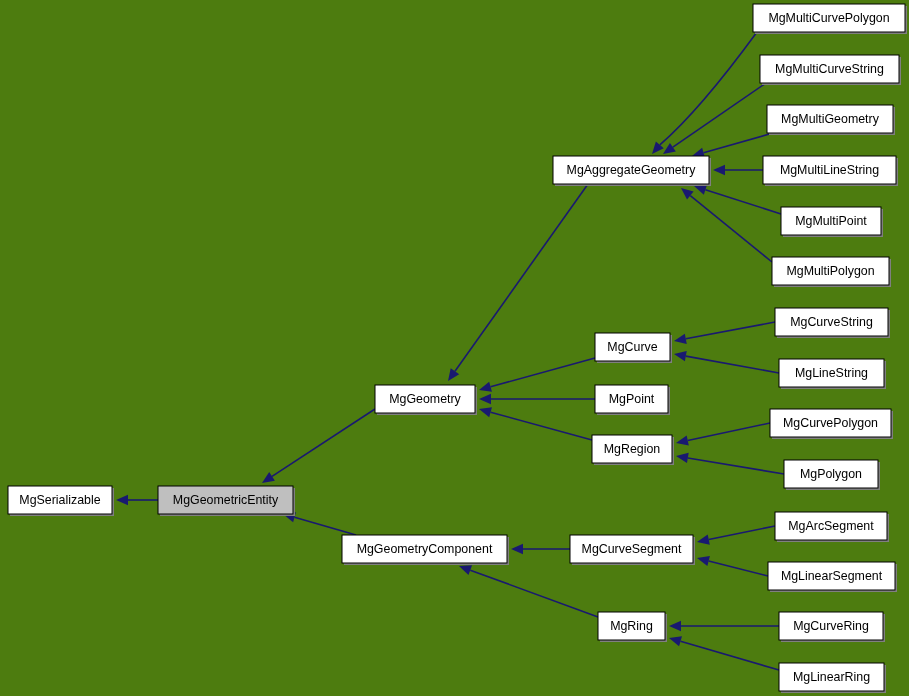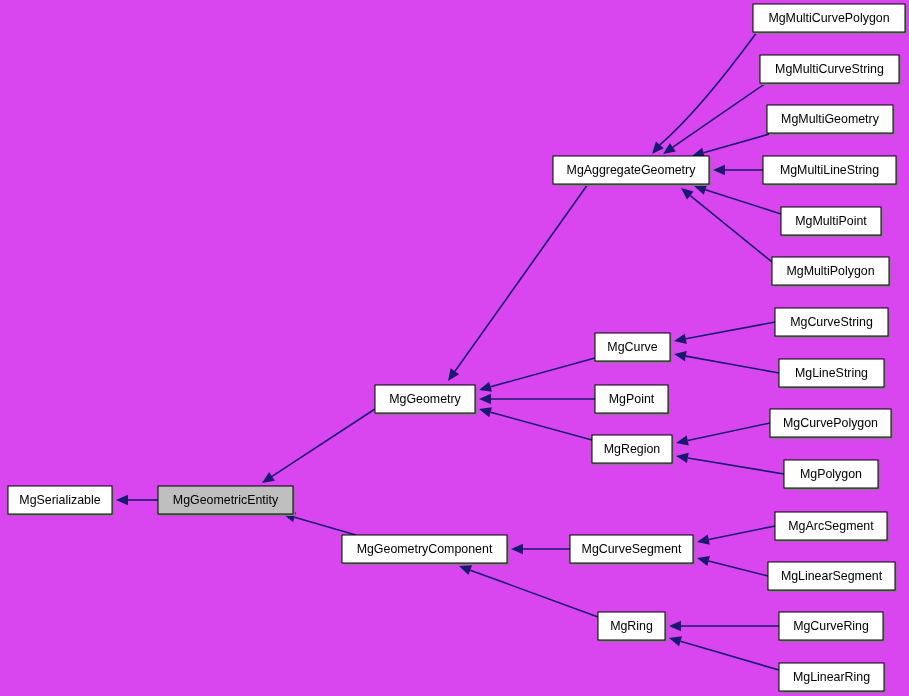--- a/index.html
+++ b/index.html
@@ -11,21 +11,21 @@
   body {
     font-family: "Liberation Sans", sans-serif;
     width: 909px;
     height: 696px;
     overflow: hidden;
   }
   #diagram-root {
     position: relative;
     width: 909px;
     height: 696px;
-    background: #d946ef;
+    background: #4d7c0f;
   }
   svg#graph {
     display: block;
     width: 909px;
     height: 696px;
   }
   .edge-line {
     stroke: #191970;
     stroke-width: 1.6;
     fill: none;

